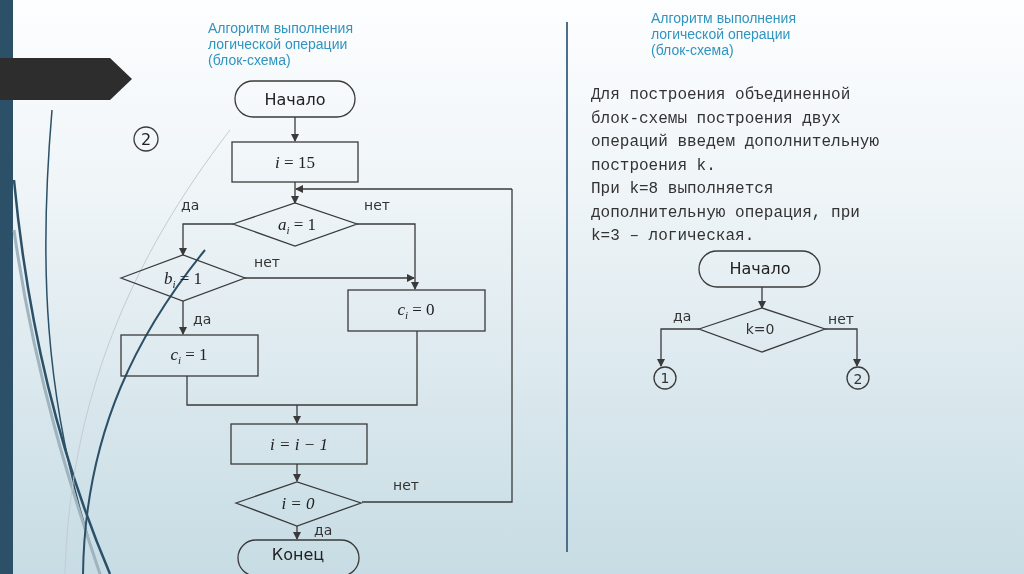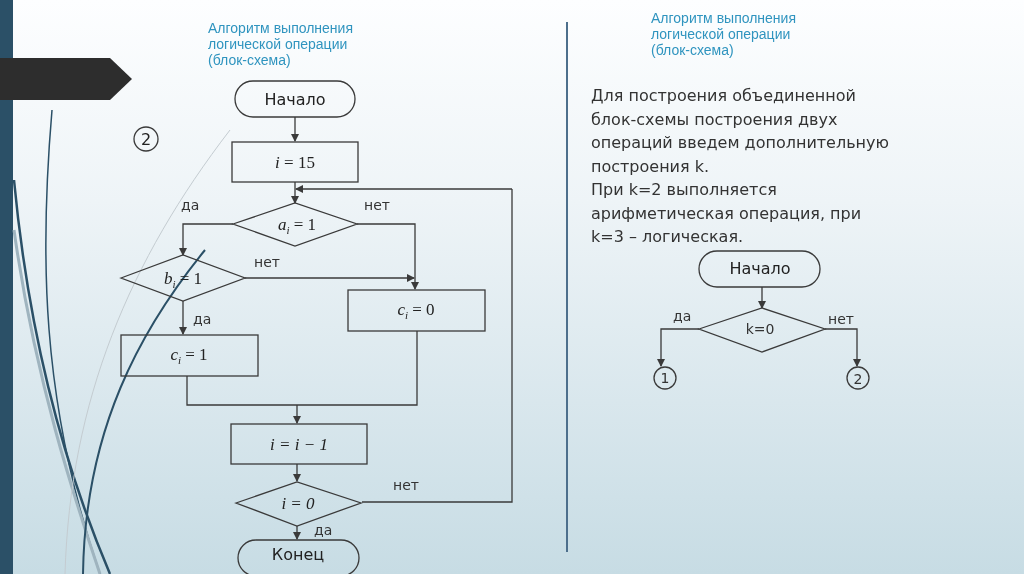--- a/index.html
+++ b/index.html
@@ -8,21 +8,21 @@
     background: linear-gradient(180deg, #fdfeff 0%, #eef4f7 35%, #d9e7ed 70%, #c7dce4 100%);
     font-family: "DejaVu Sans", sans-serif;
   }
   .left-bar { position:absolute; left:0; top:0; width:13px; height:574px; background:#2b5067; }
   .tab-arrow { position:absolute; left:0; top:58px; width:132px; height:42px; }
   .title { position:absolute; color:#2f94bf; font-family:"Liberation Sans", sans-serif; font-size:14px; line-height:16px; white-space:pre-line; }
   .title-left { left:208px; top:20px; }
   .title-right { left:651px; top:10px; }
   .divider { position:absolute; left:566px; top:22px; width:2px; height:530px; background:#4d6f8c; }
   .para { position:absolute; left:591px; top:84px; width:400px; font-family:"DejaVu Sans", sans-serif; font-size:16px; line-height:23.5px; color:#333; }
-  .para div { white-space:nowrap; }
+  .para div { white-space:nowrap;font-family:Liberation Mono, monospace; }
   svg.diagram { position:absolute; left:0; top:0; }
   .lbl { font-family:"DejaVu Sans", sans-serif; font-size:14px; fill:#333; }
   .math { font-family:"Liberation Serif", serif; font-size:17px; fill:#222; }
   .math-i { font-style:italic; }
   .term { font-family:"DejaVu Sans", sans-serif; font-size:16px; fill:#222; }
 </style>
 </head>
 <body>
 
 <div class="left-bar"></div>
@@ -44,22 +44,22 @@
 <div class="title title-right">Алгоритм выполнения
 логической операции
 (блок-схема)</div>
 <div class="divider"></div>
 
 <div class="para">
   <div>Для построения объединенной</div>
   <div>блок-схемы построения двух</div>
   <div>операций введем дополнительную</div>
   <div>построения k.</div>
-  <div>При k=2 выполняется</div>
-  <div>арифметическая операция, при</div>
+  <div>При k=8 выполняется</div>
+  <div>дополнительную операция, при</div>
   <div>k=3 – логическая.</div>
 </div>
 
 <svg class="diagram" width="1024" height="574">
   <defs>
     <marker id="arr" markerWidth="8" markerHeight="8" refX="7" refY="4" orient="auto" markerUnits="userSpaceOnUse">
       <path d="M0,0 L8,4 L0,8 z" fill="#3a3a3a"></path>
     </marker>
   </defs>
   <g stroke="#3a3a3a" stroke-width="1.3" fill="none">

